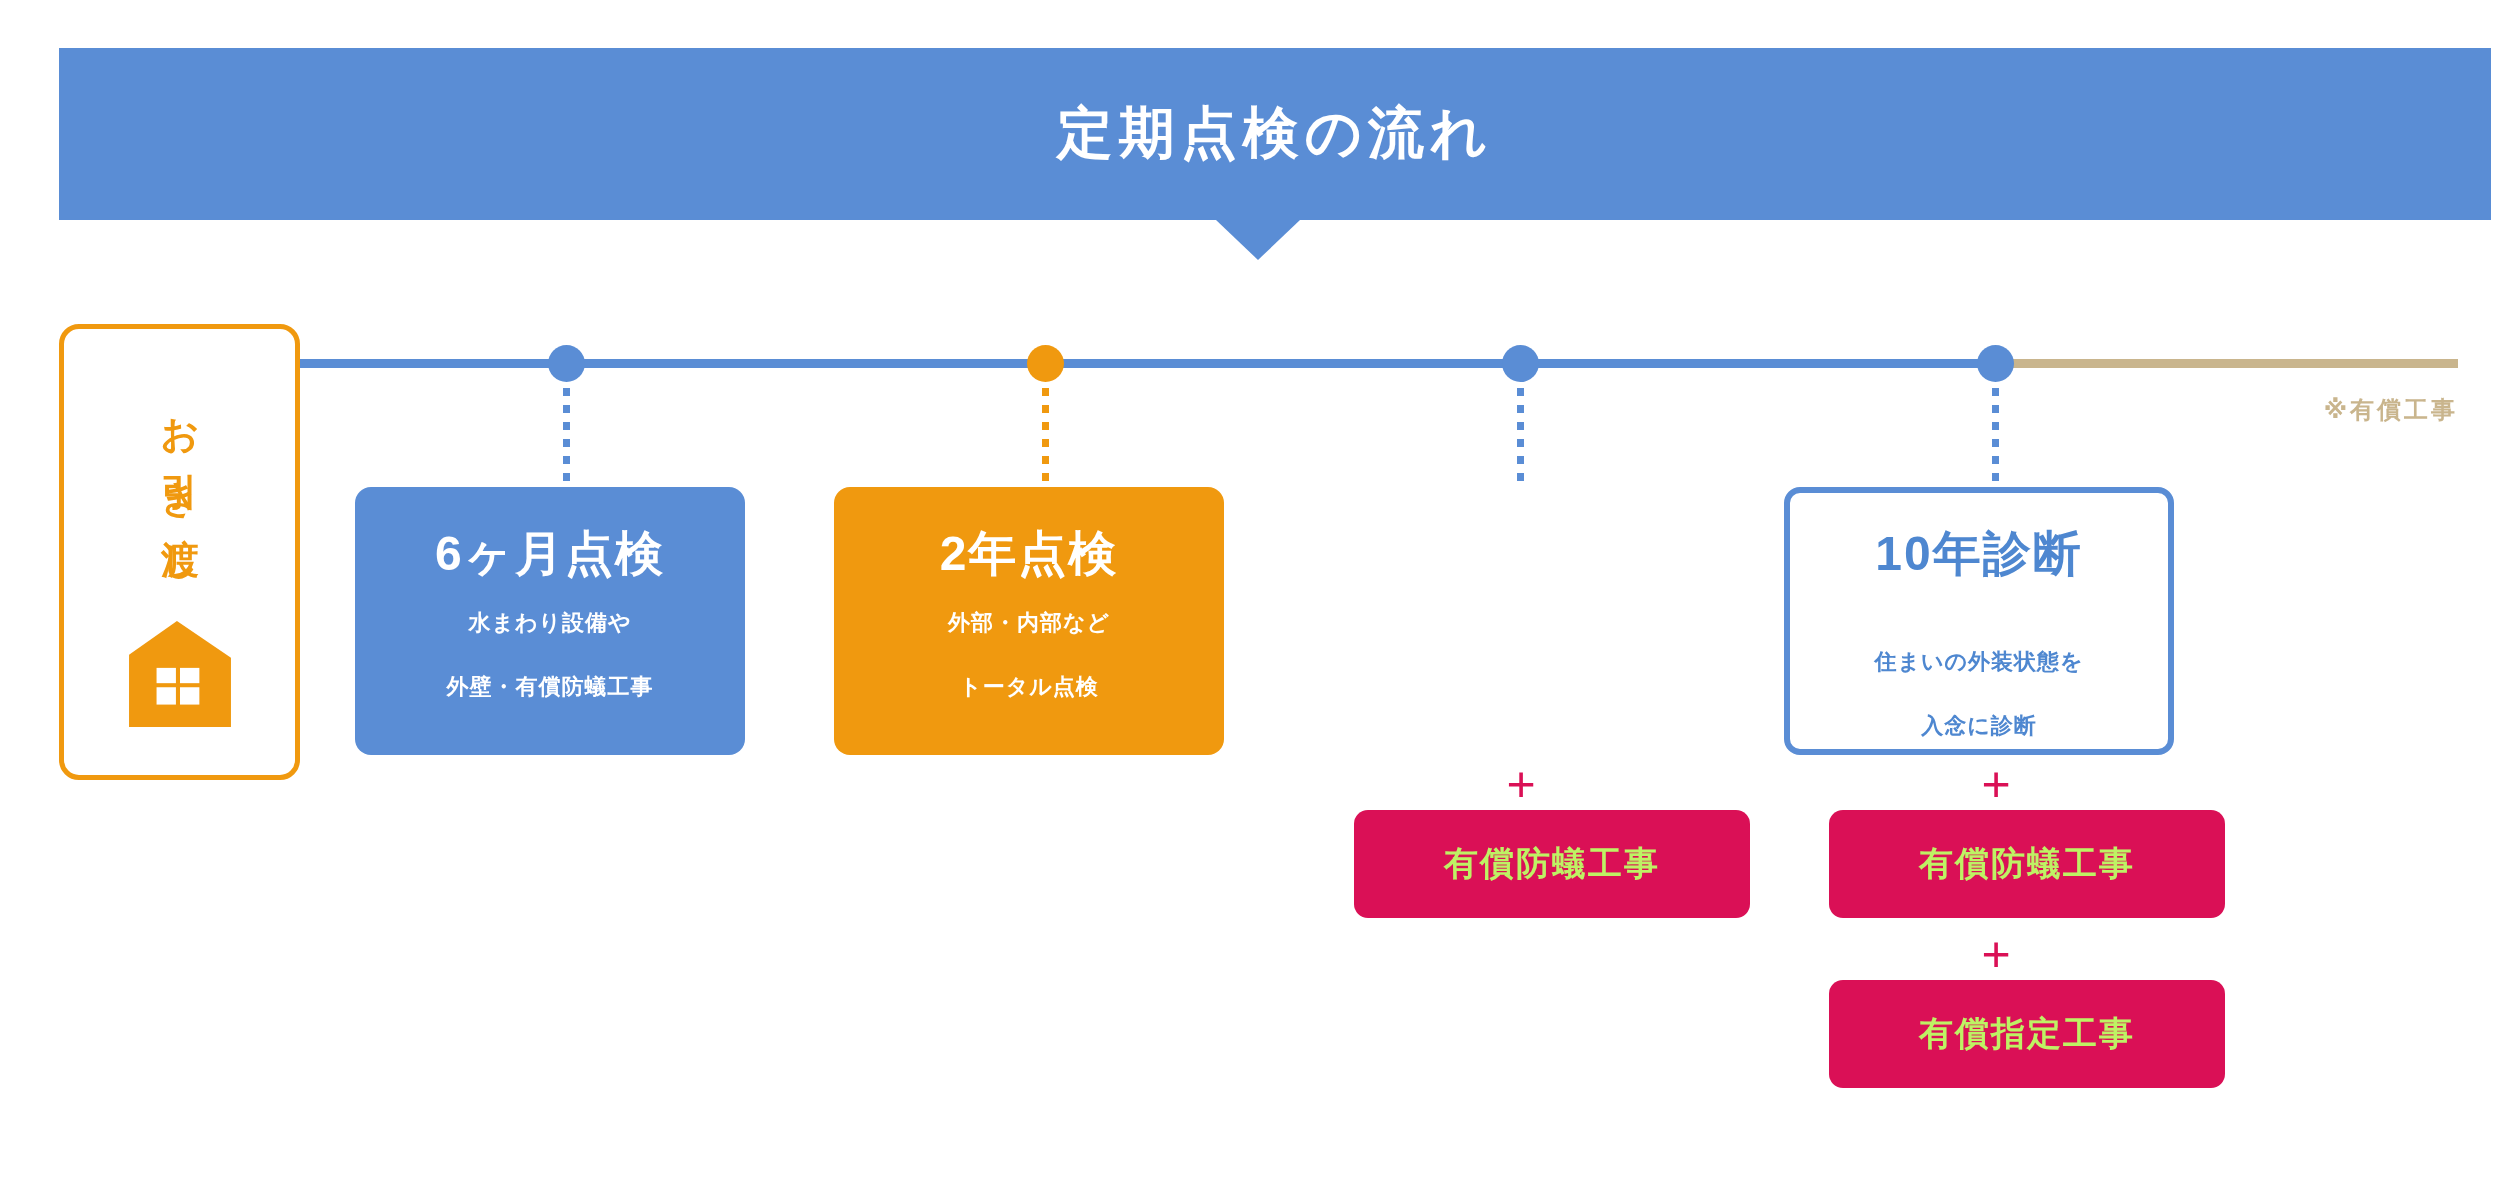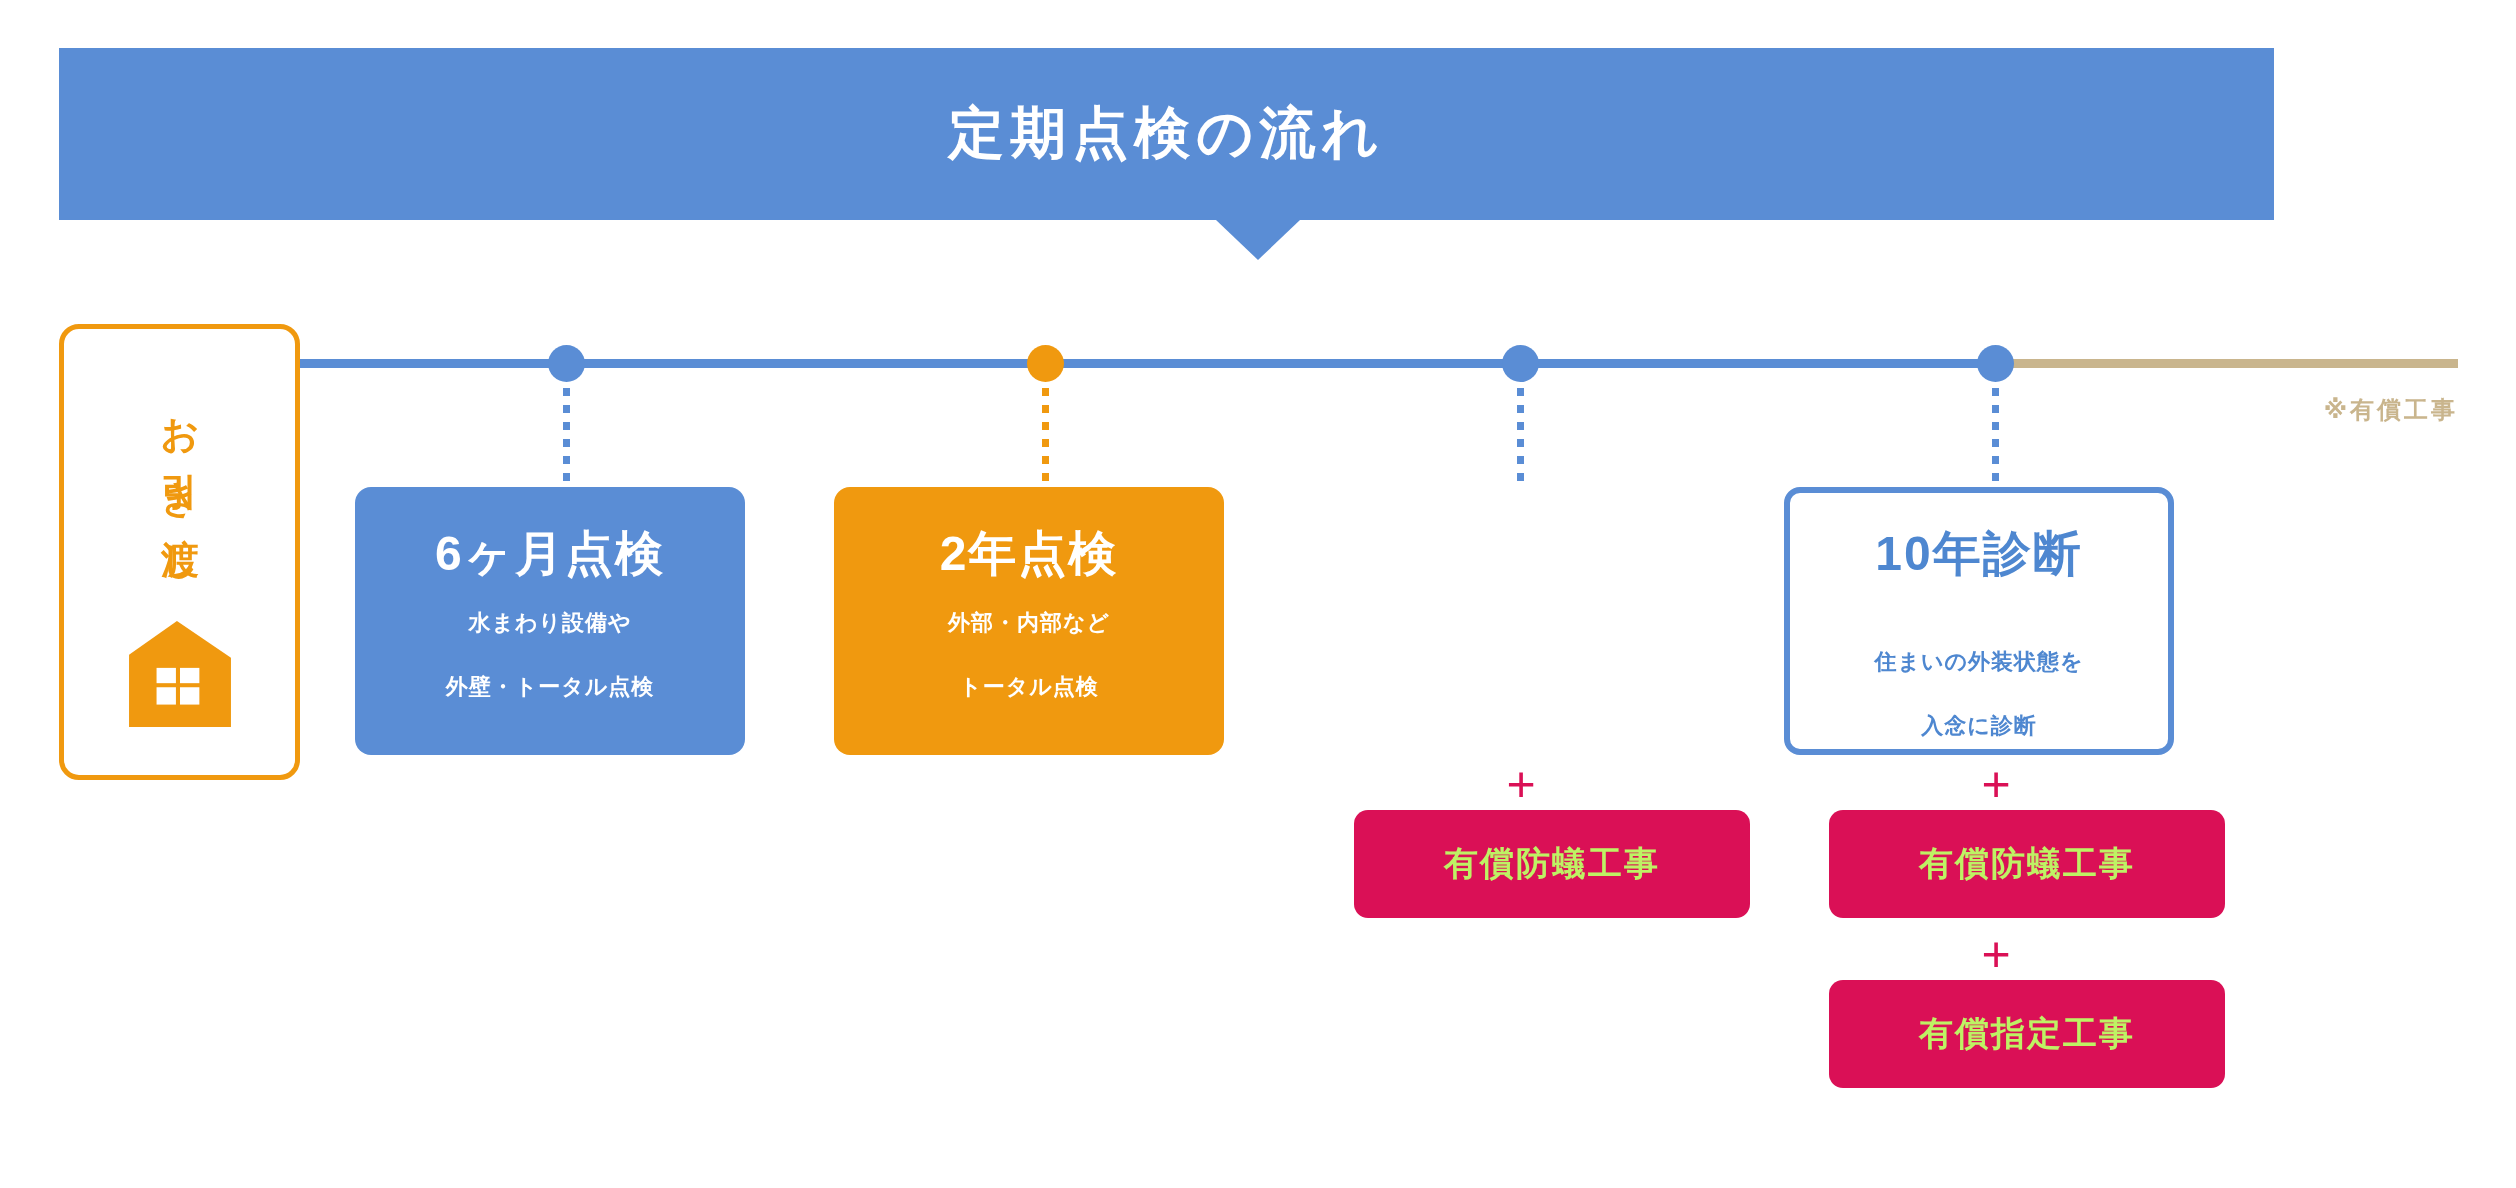--- a/index.html
+++ b/index.html
@@ -18,21 +18,21 @@
     position:relative;
     width:2516px;
     height:1188px;
     background:#ffffff;
     overflow:hidden;
   }
 
   
   .banner{
     position:absolute; left:59px; top:48px;
-    width:2215px; height:172px;
+    width:2432px; height:172px;
     background:var(--blue);
     display:flex; align-items:center; justify-content:center;
   }
   .banner-title{
     color:#ffffff; font-size:56px; font-weight:bold; letter-spacing:6px;
   }
   .banner-pointer{
     position:absolute; left:1216px; top:220px;
     width:0; height:0;
     border-left:42px solid transparent;
@@ -163,21 +163,21 @@
   <div class="connector conn-1"></div>
   <div class="connector orange conn-2"></div>
   <div class="connector conn-3"></div>
   <div class="connector conn-4"></div>
   <div class="paid-note">※有償工事</div>
 
   <div class="stage-card card-1">
     <div class="stage-title">6ヶ月点検</div>
     <div class="stage-lines">
       <div class="stage-line">水まわり設備や</div>
-      <div class="stage-line">外壁・トータル点検</div>
+      <div class="stage-line">外壁・有償防蟻工事</div>
     </div>
   </div>
 
   <div class="stage-card card-2">
     <div class="stage-title">2年点検</div>
     <div class="stage-lines">
       <div class="stage-line">外部・内部など</div>
       <div class="stage-line">トータル点検</div>
     </div>
   </div>

